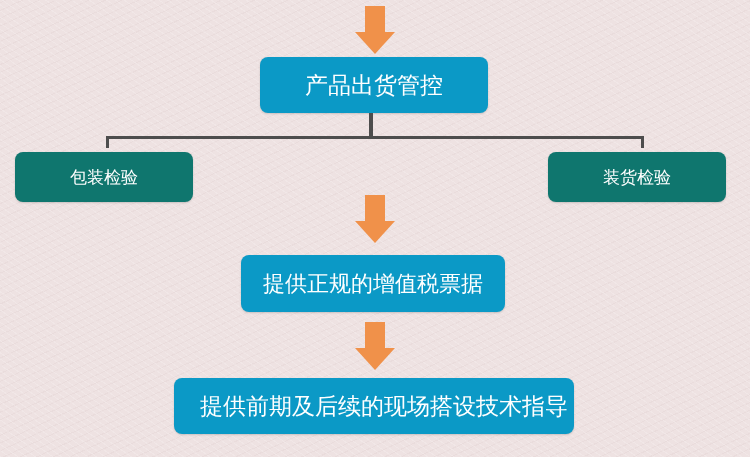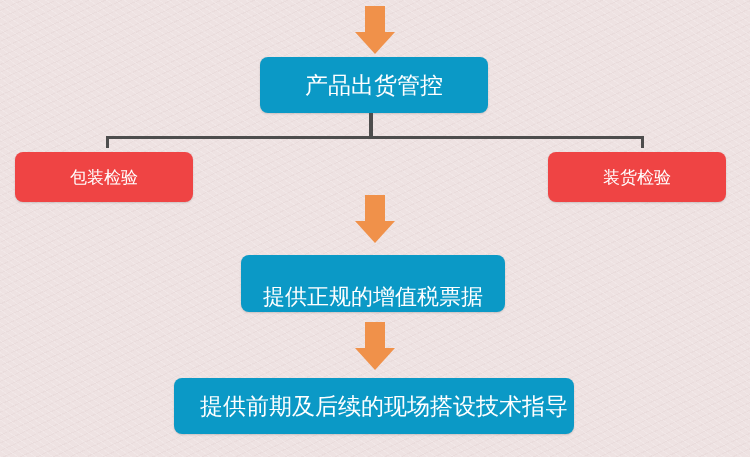--- a/index.html
+++ b/index.html
@@ -10,21 +10,21 @@
       repeating-linear-gradient(35deg, rgba(255,255,255,0.18) 0 1px, rgba(0,0,0,0) 1px 5px),
       repeating-linear-gradient(-25deg, rgba(180,150,150,0.08) 0 1px, rgba(0,0,0,0) 1px 7px);
     font-family: "DejaVu Sans", sans-serif;
   }
   .box {
     position: absolute; display: flex; align-items: center; justify-content: center;
     color: #ffffff; border-radius: 8px; box-sizing: border-box;
     box-shadow: 0 1px 2px rgba(0,0,0,0.15);
   }
   .box.dark { background: #0b99c6; }
-  .box.light { background: #ef4444; }
+  .box.light { background: #0f766e; }
   .box span { white-space: nowrap; letter-spacing: 0px; }
   .line { position: absolute; background: #4d4d4d; }
   .arrow { position: absolute; width: 40px; height: 48px; }
   .arrow .stem { position: absolute; left: 10px; top: 0; width: 20px; height: 26px; background: #f0914a; }
   .arrow .head { position: absolute; left: 0; top: 26px; width: 0; height: 0;
     border-left: 20px solid transparent; border-right: 20px solid transparent; border-top: 22px solid #f0914a; }
 </style>
 </head>
 <body>
 
@@ -47,21 +47,21 @@
 </div>
 <div class="box light" style="left:548px; top:152px; width:178px; height:50px;">
   <span style="font-size:17px;">装货检验</span>
 </div>
 
 <div class="arrow" style="left:355px; top:195px;">
   <div class="stem"></div>
     <div class="head"></div>
 </div>
 
-<div class="box dark" style="left:241px; top:255px; width:264px; height:57px;align-items:flex-end;">
+<div class="box dark" style="left:241px; top:255px; width:264px; height:57px;">
   <span style="font-size:22px;">提供正规的增值税票据</span>
 </div>
 
 <div class="arrow" style="left:355px; top:322px;">
   <div class="stem"></div>
     <div class="head"></div>
 </div>
 
 <div class="box dark" style="left:174px; top:378px; width:400px; height:56px;padding-left:20px;">
   <span style="font-size:23px;">提供前期及后续的现场搭设技术指导</span>

